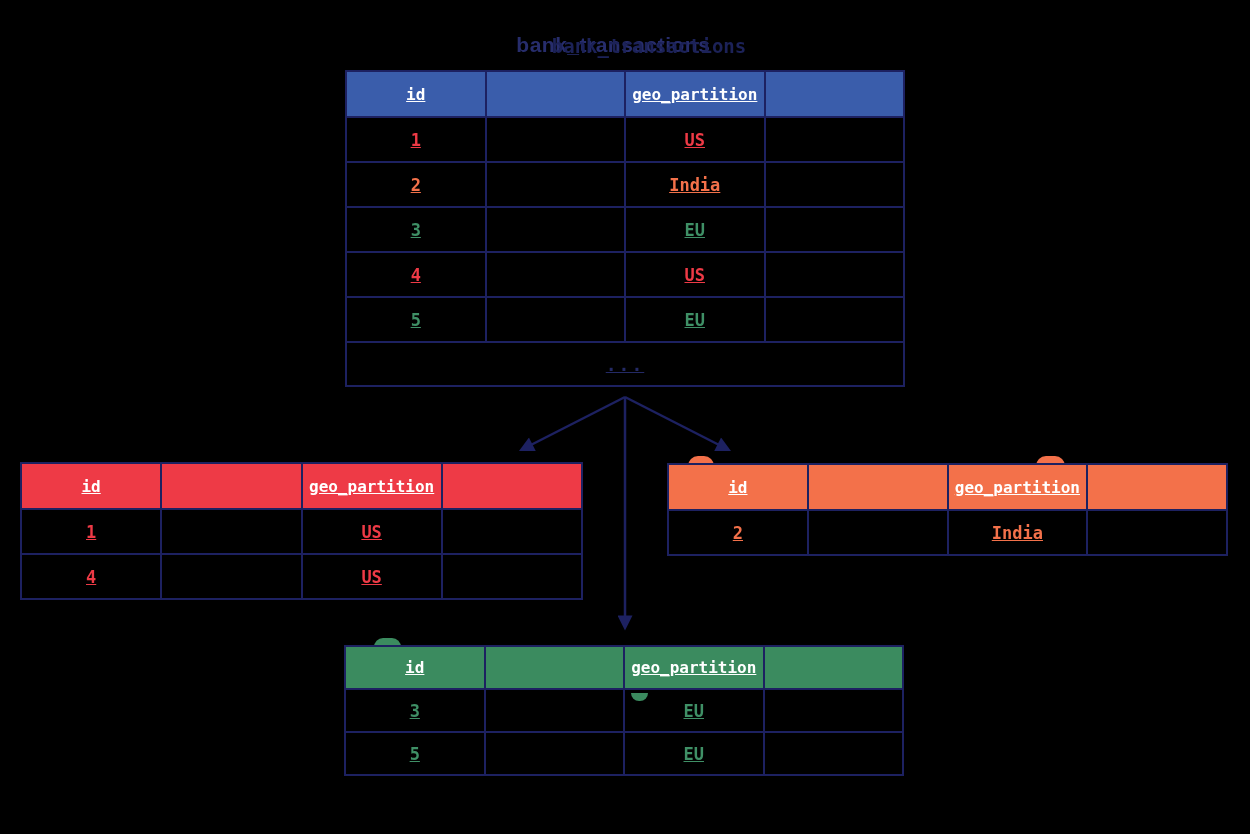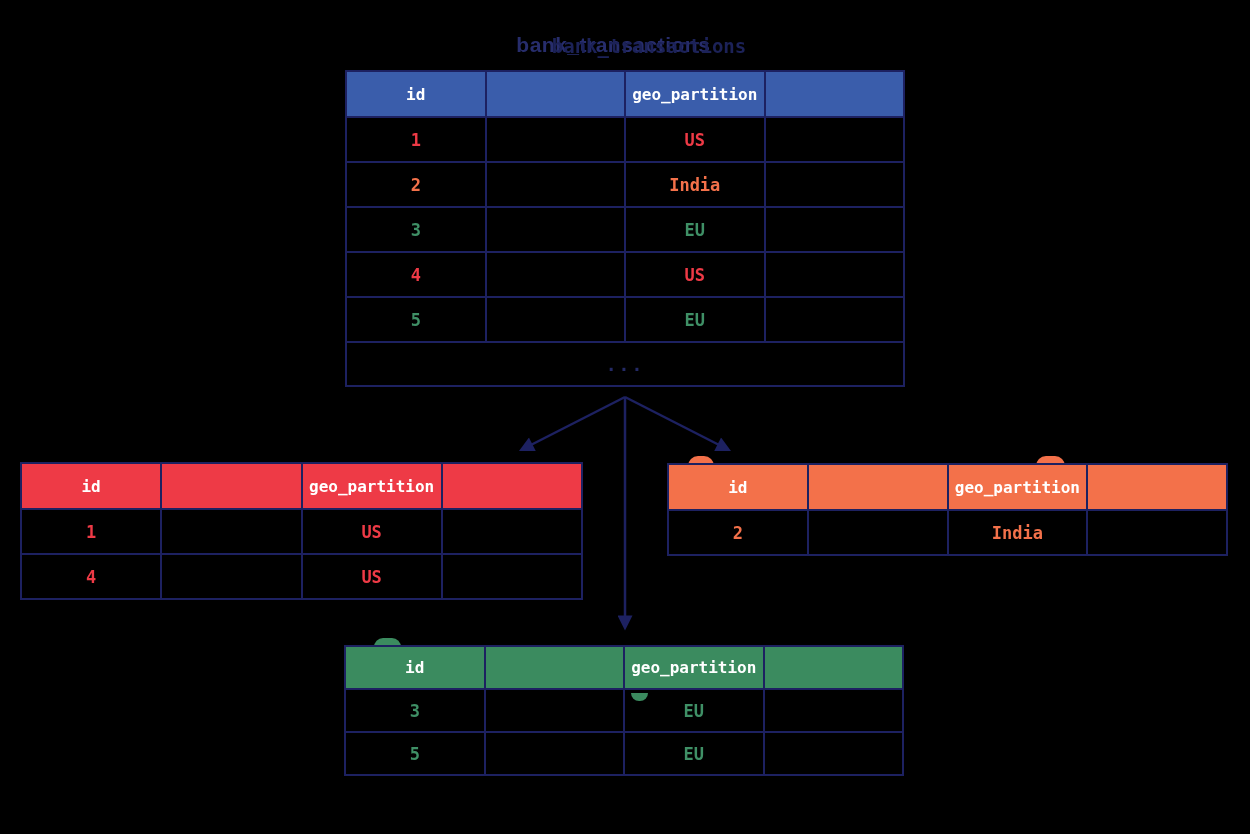--- a/index.html
+++ b/index.html
@@ -27,21 +27,21 @@
     border:2.5px solid var(--border);
     background:transparent;
   }
   .trow{display:flex; height:43px; border-top:2px solid var(--border);}
   .trow:first-child{border-top:none;}
   .thead{height:44px;}
   .tcell{
     flex:1; display:flex; align-items:center; justify-content:center;
     border-left:2px solid var(--border);
     font-weight:bold; font-size:17px; color:#fff;
-    overflow:visible; white-space:nowrap;
+    overflow:visible; white-space:nowrap;text-decoration:underline;
   }
   .tcell:first-child{border-left:none;}
   .thead .tcell{font-size:16px; color:var(--header_text);}
   .erow{height:42px;}
   .erow .tcell{border-left:none; color:var(--dots); font-size:18px; letter-spacing:2px;}
   
   .table-main {left:345px; top:70px;  width:560px;}
   .table-us   {left:20px;  top:462px; width:563px;}
   .table-india{left:667px; top:463px; width:561px;}
   .table-eu   {left:344px; top:645px; width:560px;}

